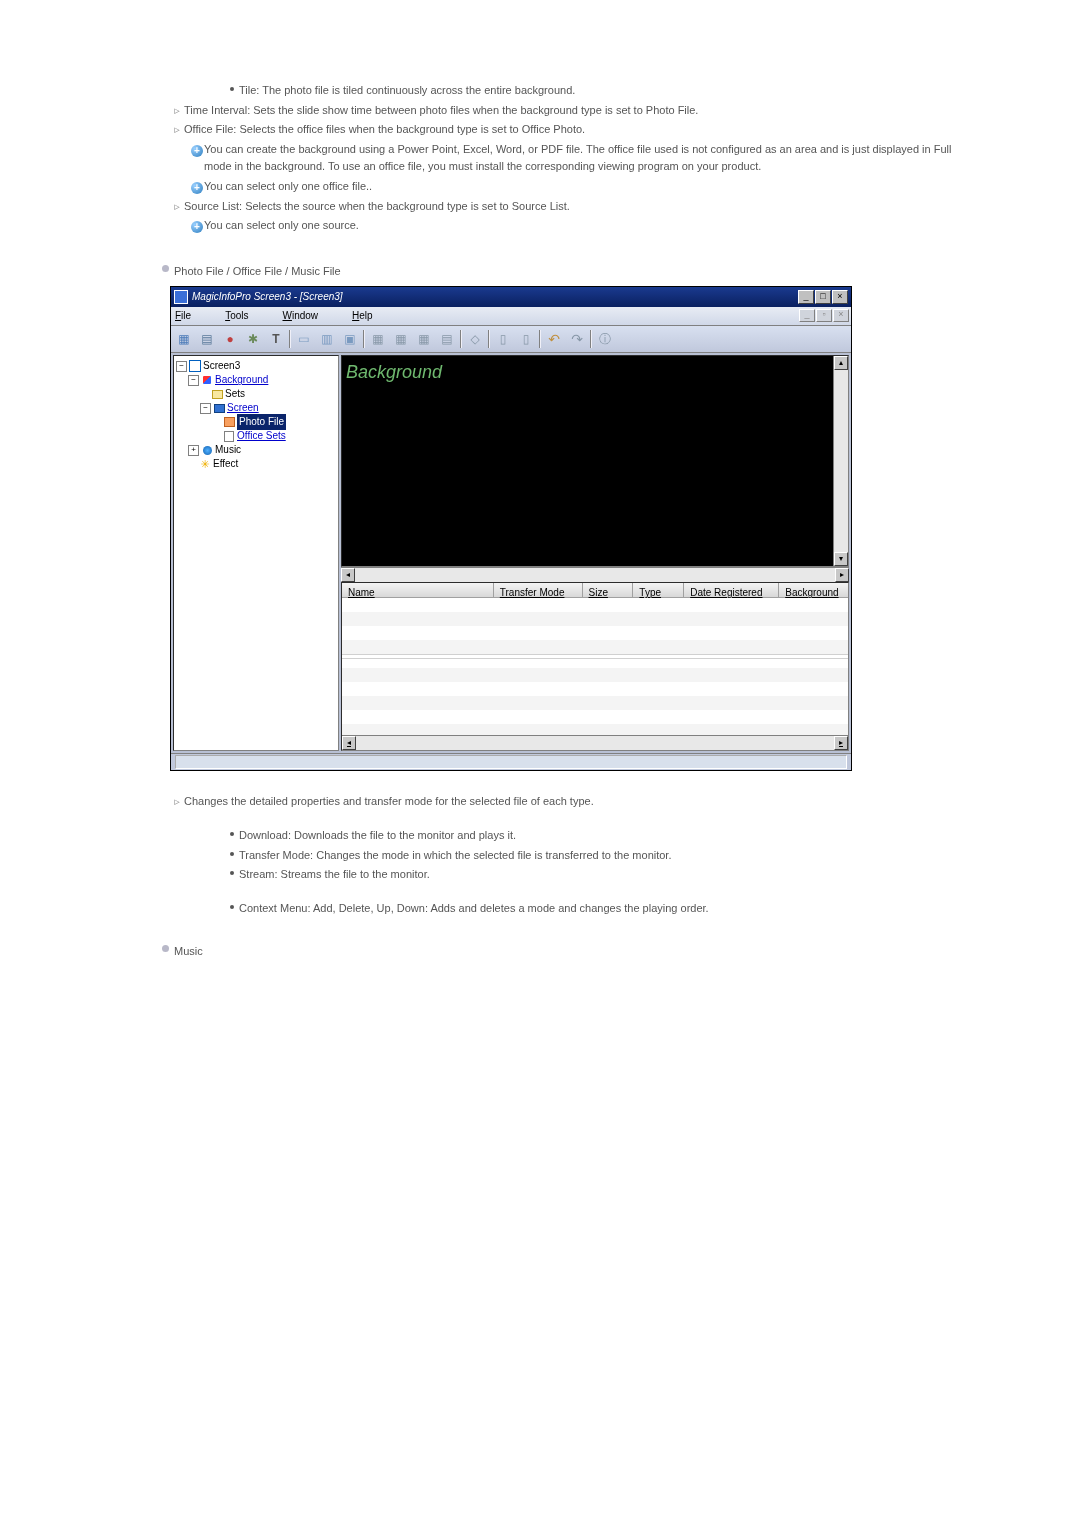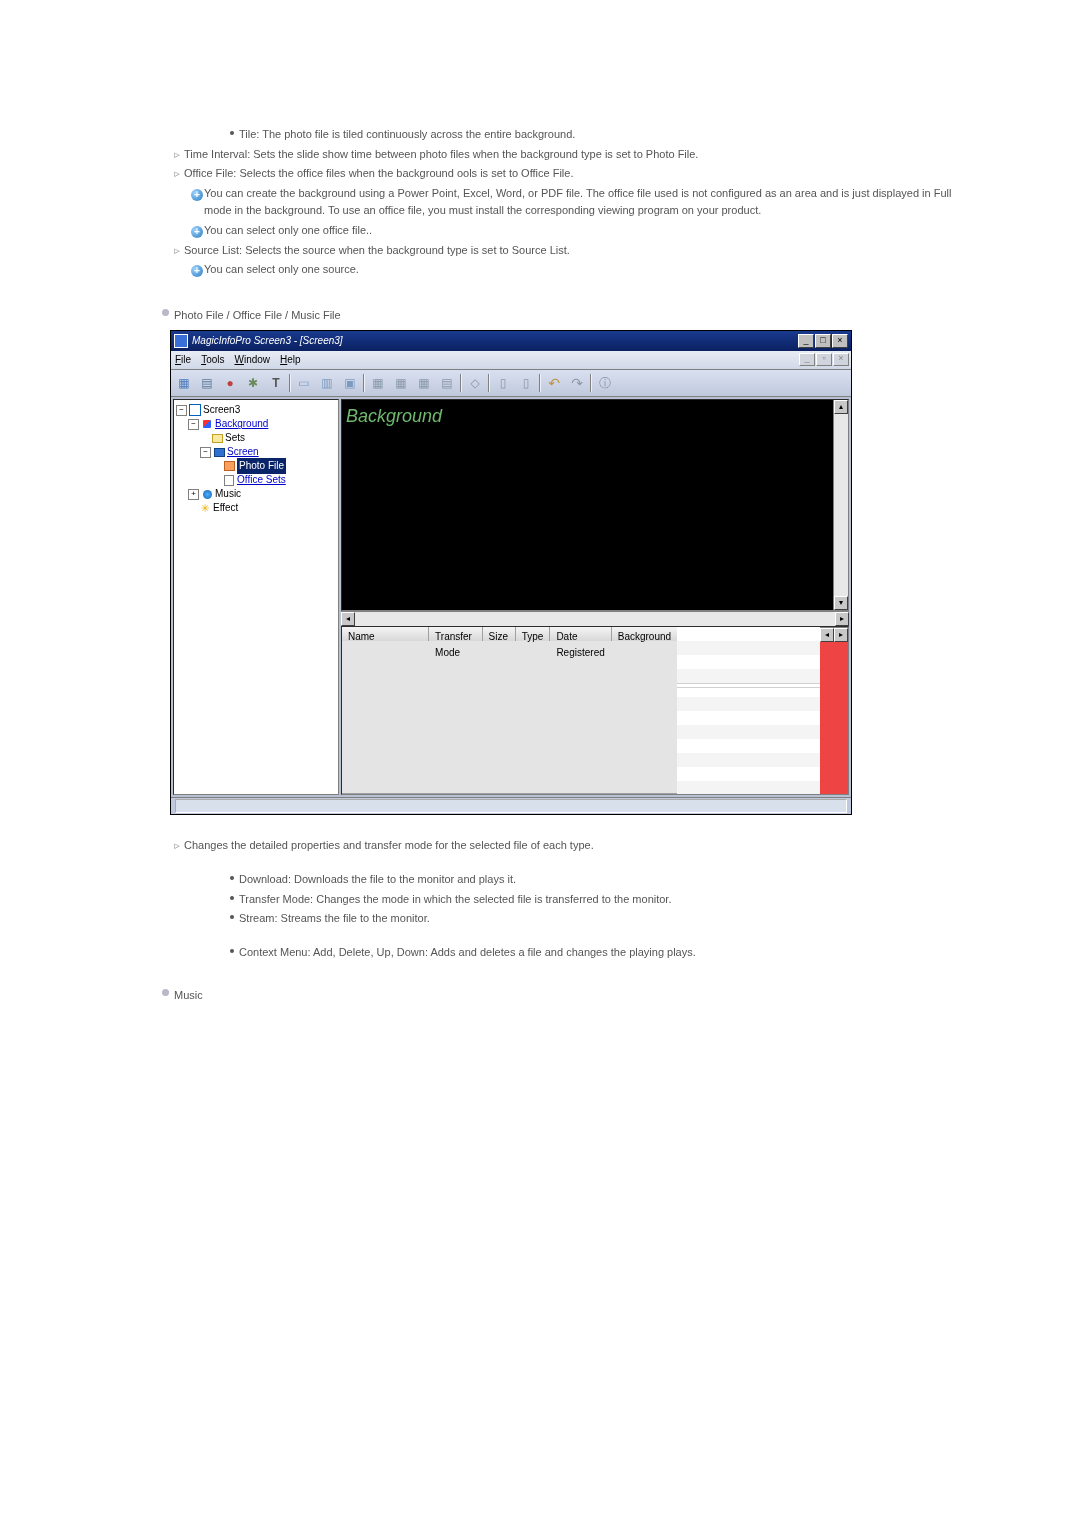--- a/index.html
+++ b/index.html
@@ -7,21 +7,20 @@
     padding: 0;
     background: #fff;
     font-family: Verdana, Geneva, sans-serif;
     font-size: 11px;
     color: #555;
     width: 1080px;
   }
   .page {
     padding: 80px 100px 40px 170px;
     line-height: 1.6;
-    margin-top: 44px;
   }
   .bullet-row {
     display: flex;
     align-items: flex-start;
     margin: 2px 0;
   }
   .bullet-row .bl {
     flex: 0 0 14px;
     display: flex;
     justify-content: center;
@@ -101,20 +100,21 @@
     font-size:9px; text-align:center; line-height:10px; color:#000;
   }
   .ss-menubar {
     background: linear-gradient(to bottom, #e8ecf4, #d0d8e8);
     border-bottom: 1px solid #808080;
     display: flex;
     align-items: center;
     padding: 1px 4px;
     height: 16px;
     position: relative;
+    gap: 24px;
   }
   .ss-menubar .mi { margin-right: 10px; font-size:10px; }
   .ss-menubar .mi .ul { text-decoration: underline; }
   .ss-menubar .corner {
     position:absolute; right:2px; top:2px;
     display:flex; gap:1px;
   }
   .ss-menubar .corner .wbtn {
     width: 14px; height:11px; background:#d0d4dc; border:1px solid #fff;
     border-right-color:#808080; border-bottom-color:#808080;
@@ -221,25 +221,26 @@
     height: 14px;
     background: #d8d8d8;
     border-top: 1px solid #808080;
     display: flex;
   }
   .hscroll .str { flex:1; background:#e8e8e8;}
   .hscroll .sbtn { height:100%; width:14px;}
 
   .ss-table-wrap {
     flex: 1;
-    background: #ef4444;
+    background: #86efac;
     border: 1px inset #808080;
     position: relative;
     display:flex;
-    flex-direction:row;
+    flex-direction:column;
+    text-decoration:underline;
   }
   .ss-table-head {
     display: flex;
     background: #e4e4e4;
     border-bottom: 1px solid #a0a0a0;
     font-size: 10px;
     color: #000;
   }
   .ss-table-head .col {
     border-right: 1px solid #a0a0a0;
@@ -293,21 +294,21 @@
     <div class="bl">
         <span class="arrow-icon">▹</span>
       </div>
     <div class="txt">Time Interval: Sets the slide show time between photo files when the background type is set to Photo File.</div>
   </div>
 
   <div class="bullet-row indent-2" style="margin-left:0;">
     <div class="bl">
         <span class="arrow-icon">▹</span>
       </div>
-    <div class="txt">Office File: Selects the office files when the background ools is set to Office File.</div>
+    <div class="txt">Office File: Selects the office files when the background type is set to Office Photo.</div>
   </div>
 
   <div class="bullet-row" style="margin-left:20px;">
     <div class="bl">
         <div class="plus-icon">+</div>
       </div>
     <div class="txt">You can create the background using a Power Point, Excel, Word, or PDF file. The office file used is not configured as an area and is just displayed in Full mode in the background. To use an office file, you must install the corresponding viewing program on your product.</div>
   </div>
 
   <div class="bullet-row" style="margin-left:20px;">
@@ -517,21 +518,21 @@
         </div>
       <div class="txt">Stream: Streams the file to the monitor.</div>
     </div>
 
     <div style="height:12px;"></div>
 
     <div class="bullet-row indent-1">
       <div class="bl">
           <div class="dot"></div>
         </div>
-      <div class="txt">Context Menu: Add, Delete, Up, Down: Adds and deletes a file and changes the playing plays.</div>
+      <div class="txt">Context Menu: Add, Delete, Up, Down: Adds and deletes a mode and changes the playing order.</div>
     </div>
   </div>
 
   <div class="section-head" style="margin-top:26px;">
     <div class="bl">
         <div class="big-bullet"></div>
       </div>
     <div class="txt">Music</div>
   </div>
 

